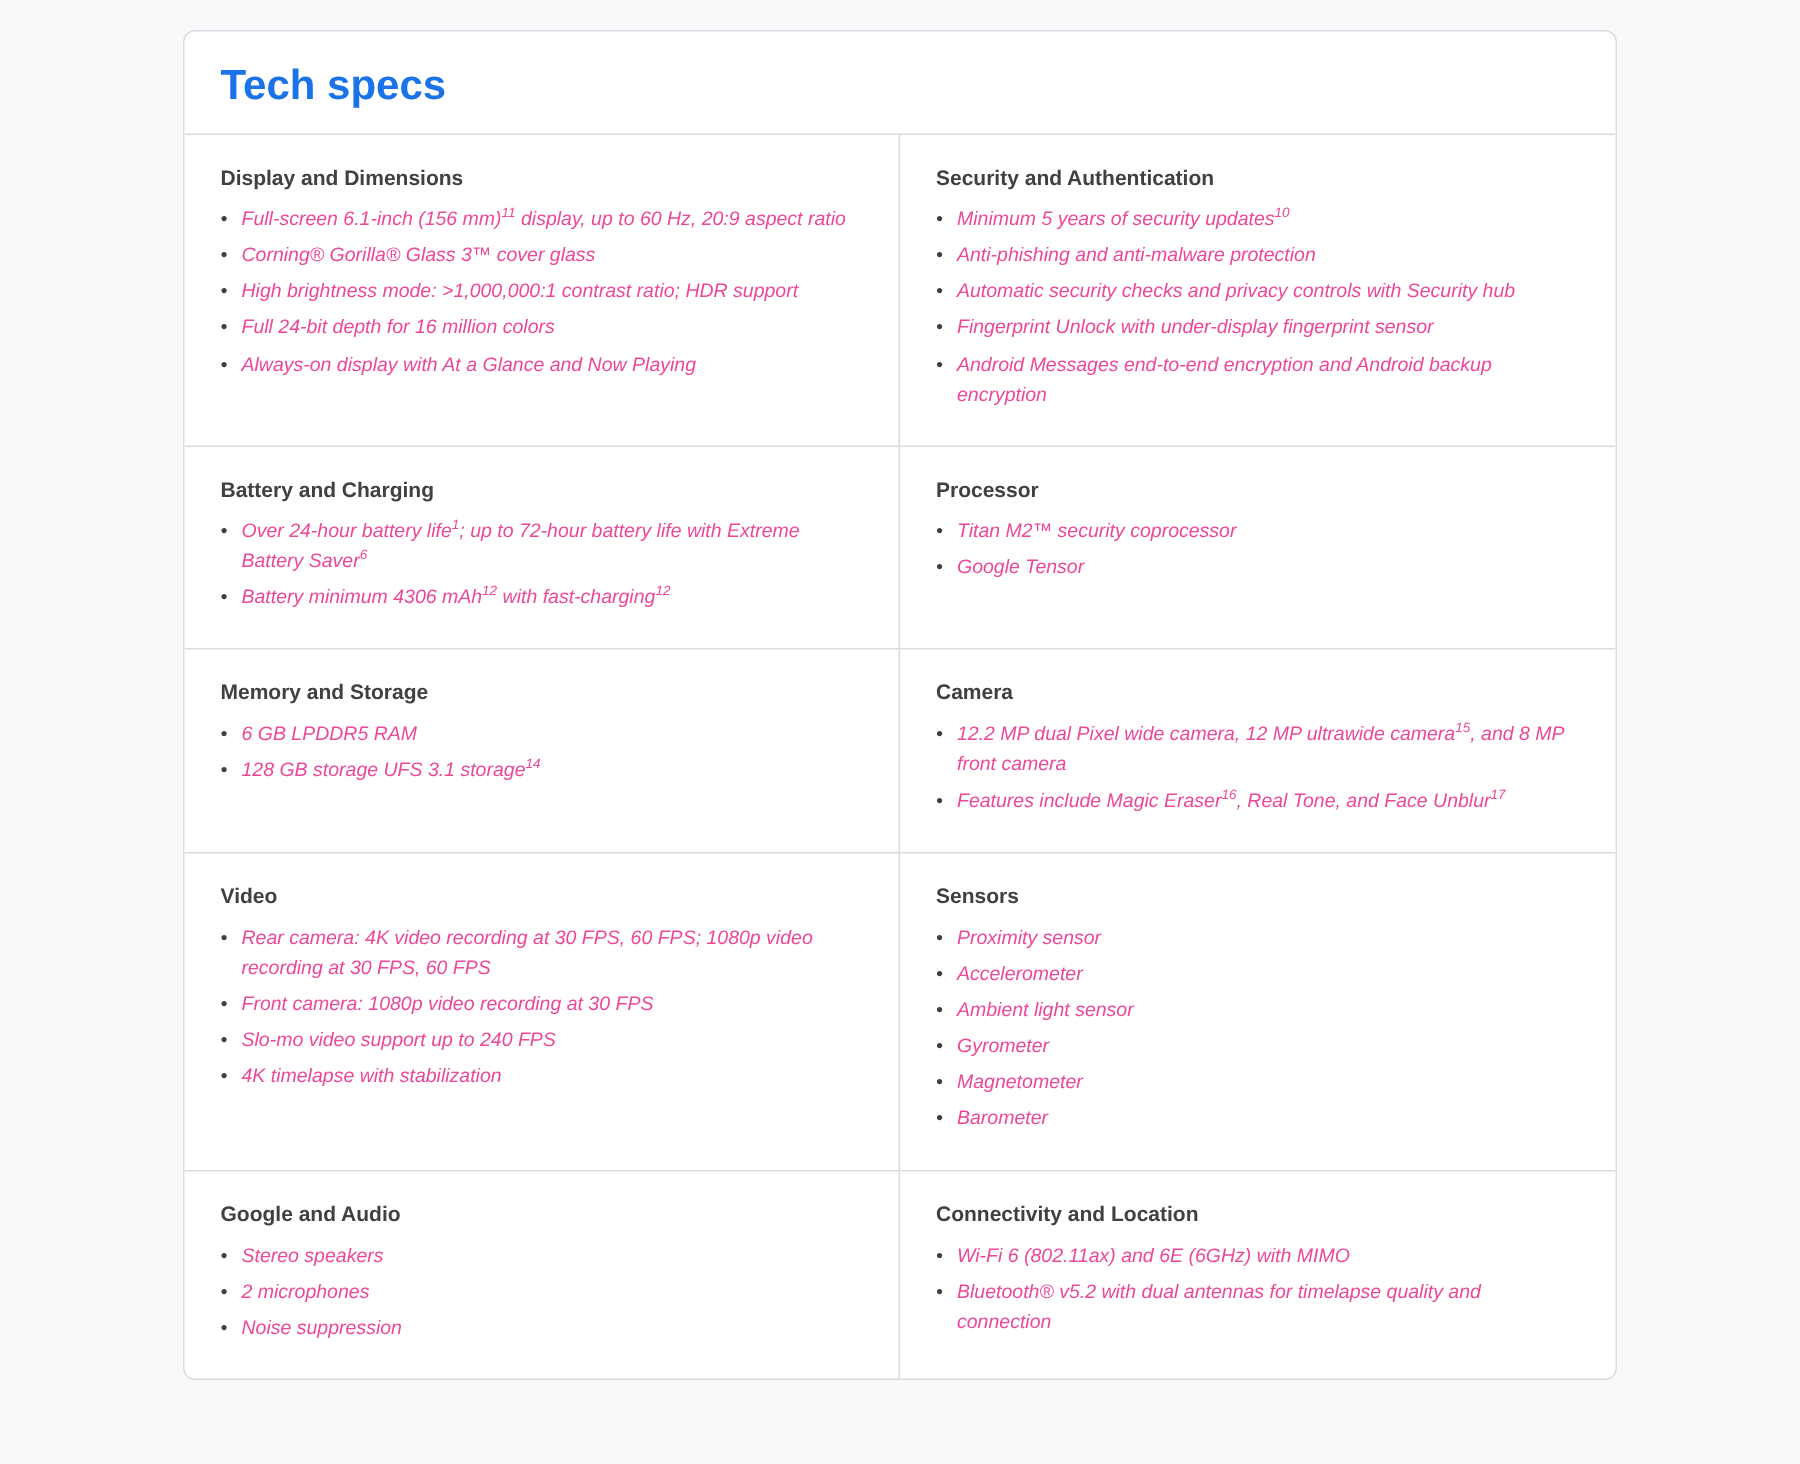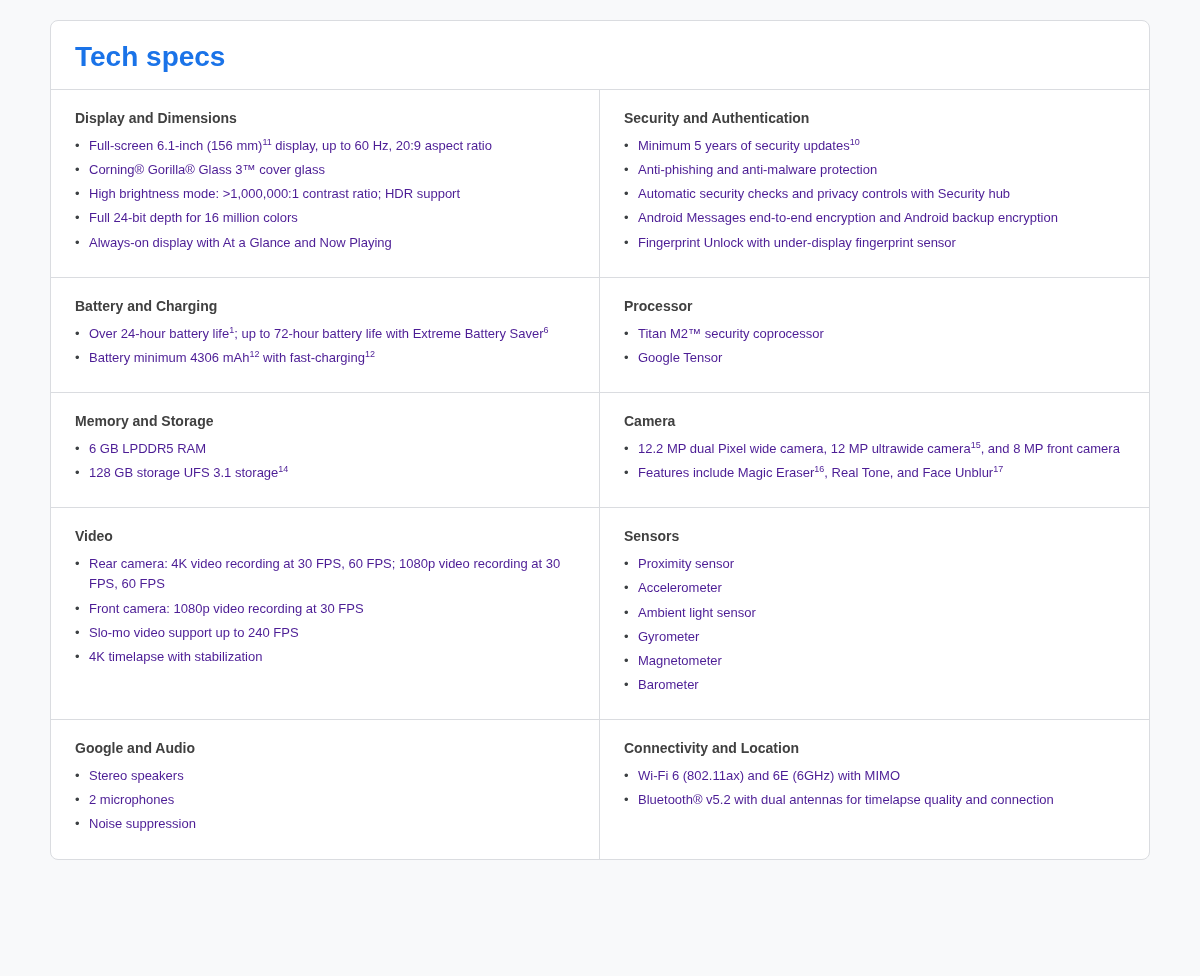--- a/index.html
+++ b/index.html
@@ -15,21 +15,21 @@
       justify-content: center;
       align-items: flex-start;
       min-height: 976px;
       padding: 20px;
     }
 
     .card {
       background: #ffffff;
       border: 1px solid #dadce0;
       border-radius: 8px;
-      width: 1100px;
+      width: 956px;
       overflow: hidden;
     }
 
     .card-header {
       padding: 20px 24px 16px 24px;
       border-bottom: 1px solid #dadce0;
     }
 
     .card-title {
       font-size: 28px;
@@ -64,25 +64,26 @@
       margin-bottom: 10px;
     }
 
     .spec-list {
       list-style: none;
       padding: 0;
     }
 
     .spec-list li {
       font-size: 13px;
-      color: #4c1d95;
+      color: #ec4899;
       line-height: 1.55;
       padding-left: 14px;
       position: relative;
       margin-bottom: 4px;
+      font-style: italic;
     }
 
     .spec-list li::before {
       content: '•';
       position: absolute;
       left: 0;
       color: #3c4043;
     }
 
     sup {
@@ -108,22 +109,22 @@
           <li>Full 24-bit depth for 16 million colors</li>
           <li>Always-on display with At a Glance and Now Playing</li>
         </ul>
       </div>
       <div class="spec-cell">
         <div class="spec-category">Security and Authentication</div>
         <ul class="spec-list">
           <li>Minimum 5 years of security updates<sup>10</sup></li>
           <li>Anti-phishing and anti-malware protection</li>
           <li>Automatic security checks and privacy controls with Security hub</li>
+          <li>Fingerprint Unlock with under-display fingerprint sensor</li>
           <li>Android Messages end-to-end encryption and Android backup encryption</li>
-          <li>Fingerprint Unlock with under-display fingerprint sensor</li>
         </ul>
       </div>
       <div class="spec-cell">
         <div class="spec-category">Battery and Charging</div>
         <ul class="spec-list">
           <li>Over 24-hour battery life<sup>1</sup>; up to 72-hour battery life with Extreme Battery Saver<sup>6</sup></li>
           <li>Battery minimum 4306 mAh<sup>12</sup> with fast-charging<sup>12</sup></li>
         </ul>
       </div>
       <div class="spec-cell">

